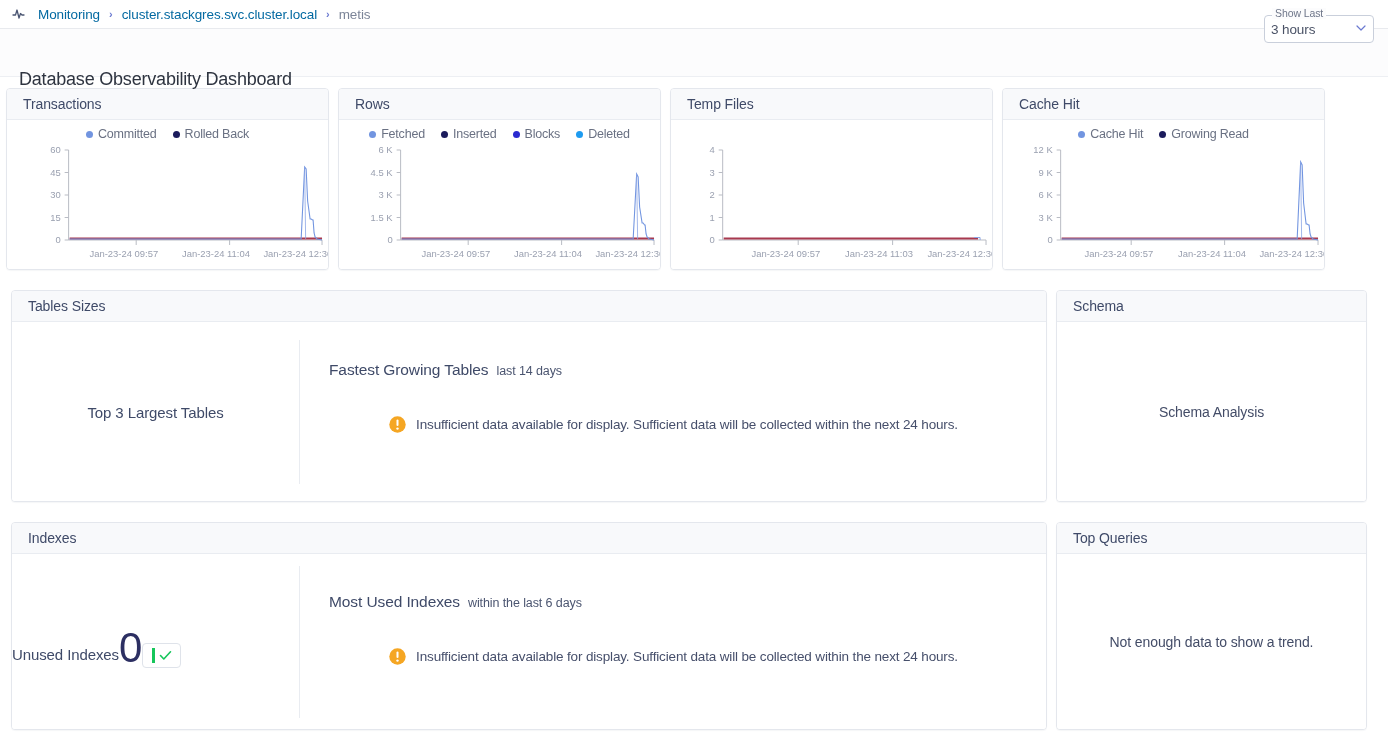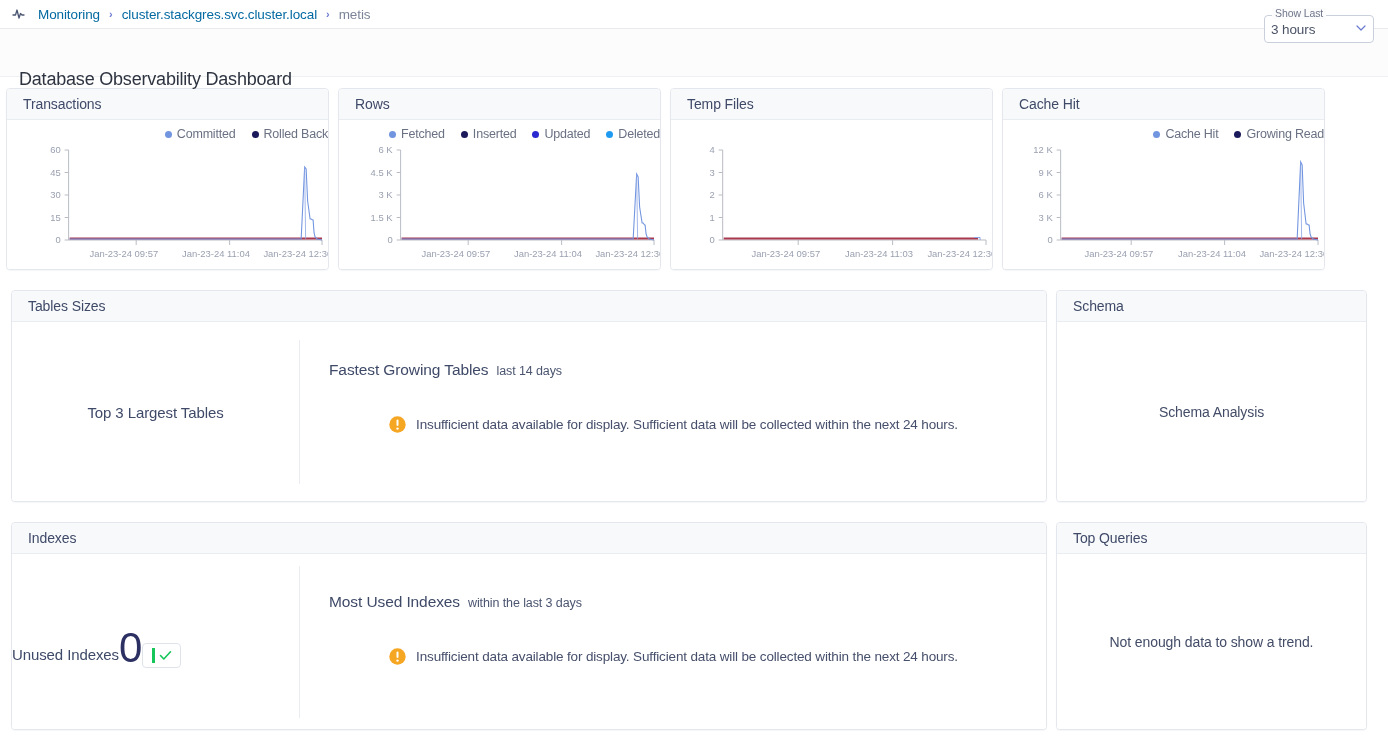--- a/index.html
+++ b/index.html
@@ -111,21 +111,21 @@
     font-size: 14px;
     color: #3f4a68;
     letter-spacing: -0.1px;
   }
   .card-body { background: #fff; }
 
   
   .chart-card { width: 323px; height: 182px; }
   .chart-card .card-body { height: 150px; position: relative; }
   .legend {
-    display: flex; justify-content: flex-end; align-items: center;
+    display: flex; justify-content: center; align-items: center;
     gap: 16px;
     padding-top: 7px;
     height: 21px;
   }
   .legend-item { display: flex; align-items: center; gap: 5px; }
   .legend-dot { width: 7px; height: 7px; border-radius: 50%; display: block; }
   .legend-label { font-size: 12.5px; color: #6a7183; letter-spacing: -0.2px; white-space: nowrap; }
 
   .plot { position: relative; height: 122px; }
   .plot-svg { display: block; width: 100%; height: 100%; }
@@ -290,21 +290,21 @@
         <div class="legend-item">
           <span class="legend-dot" style="background:#7295e0"></span>
           <span class="legend-label">Fetched</span>
         </div>
         <div class="legend-item">
           <span class="legend-dot" style="background:#1b1b5c"></span>
           <span class="legend-label">Inserted</span>
         </div>
         <div class="legend-item">
           <span class="legend-dot" style="background:#2a2ad0"></span>
-          <span class="legend-label">Updated</span>
+          <span class="legend-label">Blocks</span>
         </div>
         <div class="legend-item">
           <span class="legend-dot" style="background:#1e9bf0"></span>
           <span class="legend-label">Deleted</span>
         </div>
       </div>
       <div class="plot">
         <svg class="plot-svg" viewBox="0 0 323 122" preserveAspectRatio="none">
           <line x1="62" y1="9" x2="62" y2="99" stroke="#b9bcc4" stroke-width="1"></line>
           <line x1="62" y1="99" x2="317" y2="99" stroke="#b9bcc4" stroke-width="1"></line>
@@ -459,21 +459,21 @@
         <div class="status-badge">
           <span class="badge-bar"></span>
           <svg class="badge-check" viewBox="0 0 13 11">
             <polyline points="1.5,5.5 4.8,9 11.5,1.8" fill="none" stroke="#16c65b" stroke-width="1.6" stroke-linecap="round" stroke-linejoin="round"></polyline>
           </svg>
         </div>
       </div>
       <div class="half-right">
         <div class="sub-title">
           <span class="sub-title-main">Most Used Indexes</span>
-          <span class="sub-title-sub">within the last 3 days</span>
+          <span class="sub-title-sub">within the last 6 days</span>
         </div>
         <div class="warn-row">
           <svg class="warn-icon" viewBox="0 0 19 19">
             <circle cx="9.5" cy="9.5" r="8.2" fill="#f5a623"></circle>
             <rect x="8.5" y="4.6" width="2" height="6.4" rx="1" fill="#ffffff"></rect>
             <circle cx="9.5" cy="13.6" r="1.2" fill="#ffffff"></circle>
           </svg>
           <span class="warn-text">Insufficient data available for display. Sufficient data will be collected within the next 24 hours.</span>
         </div>
       </div>

